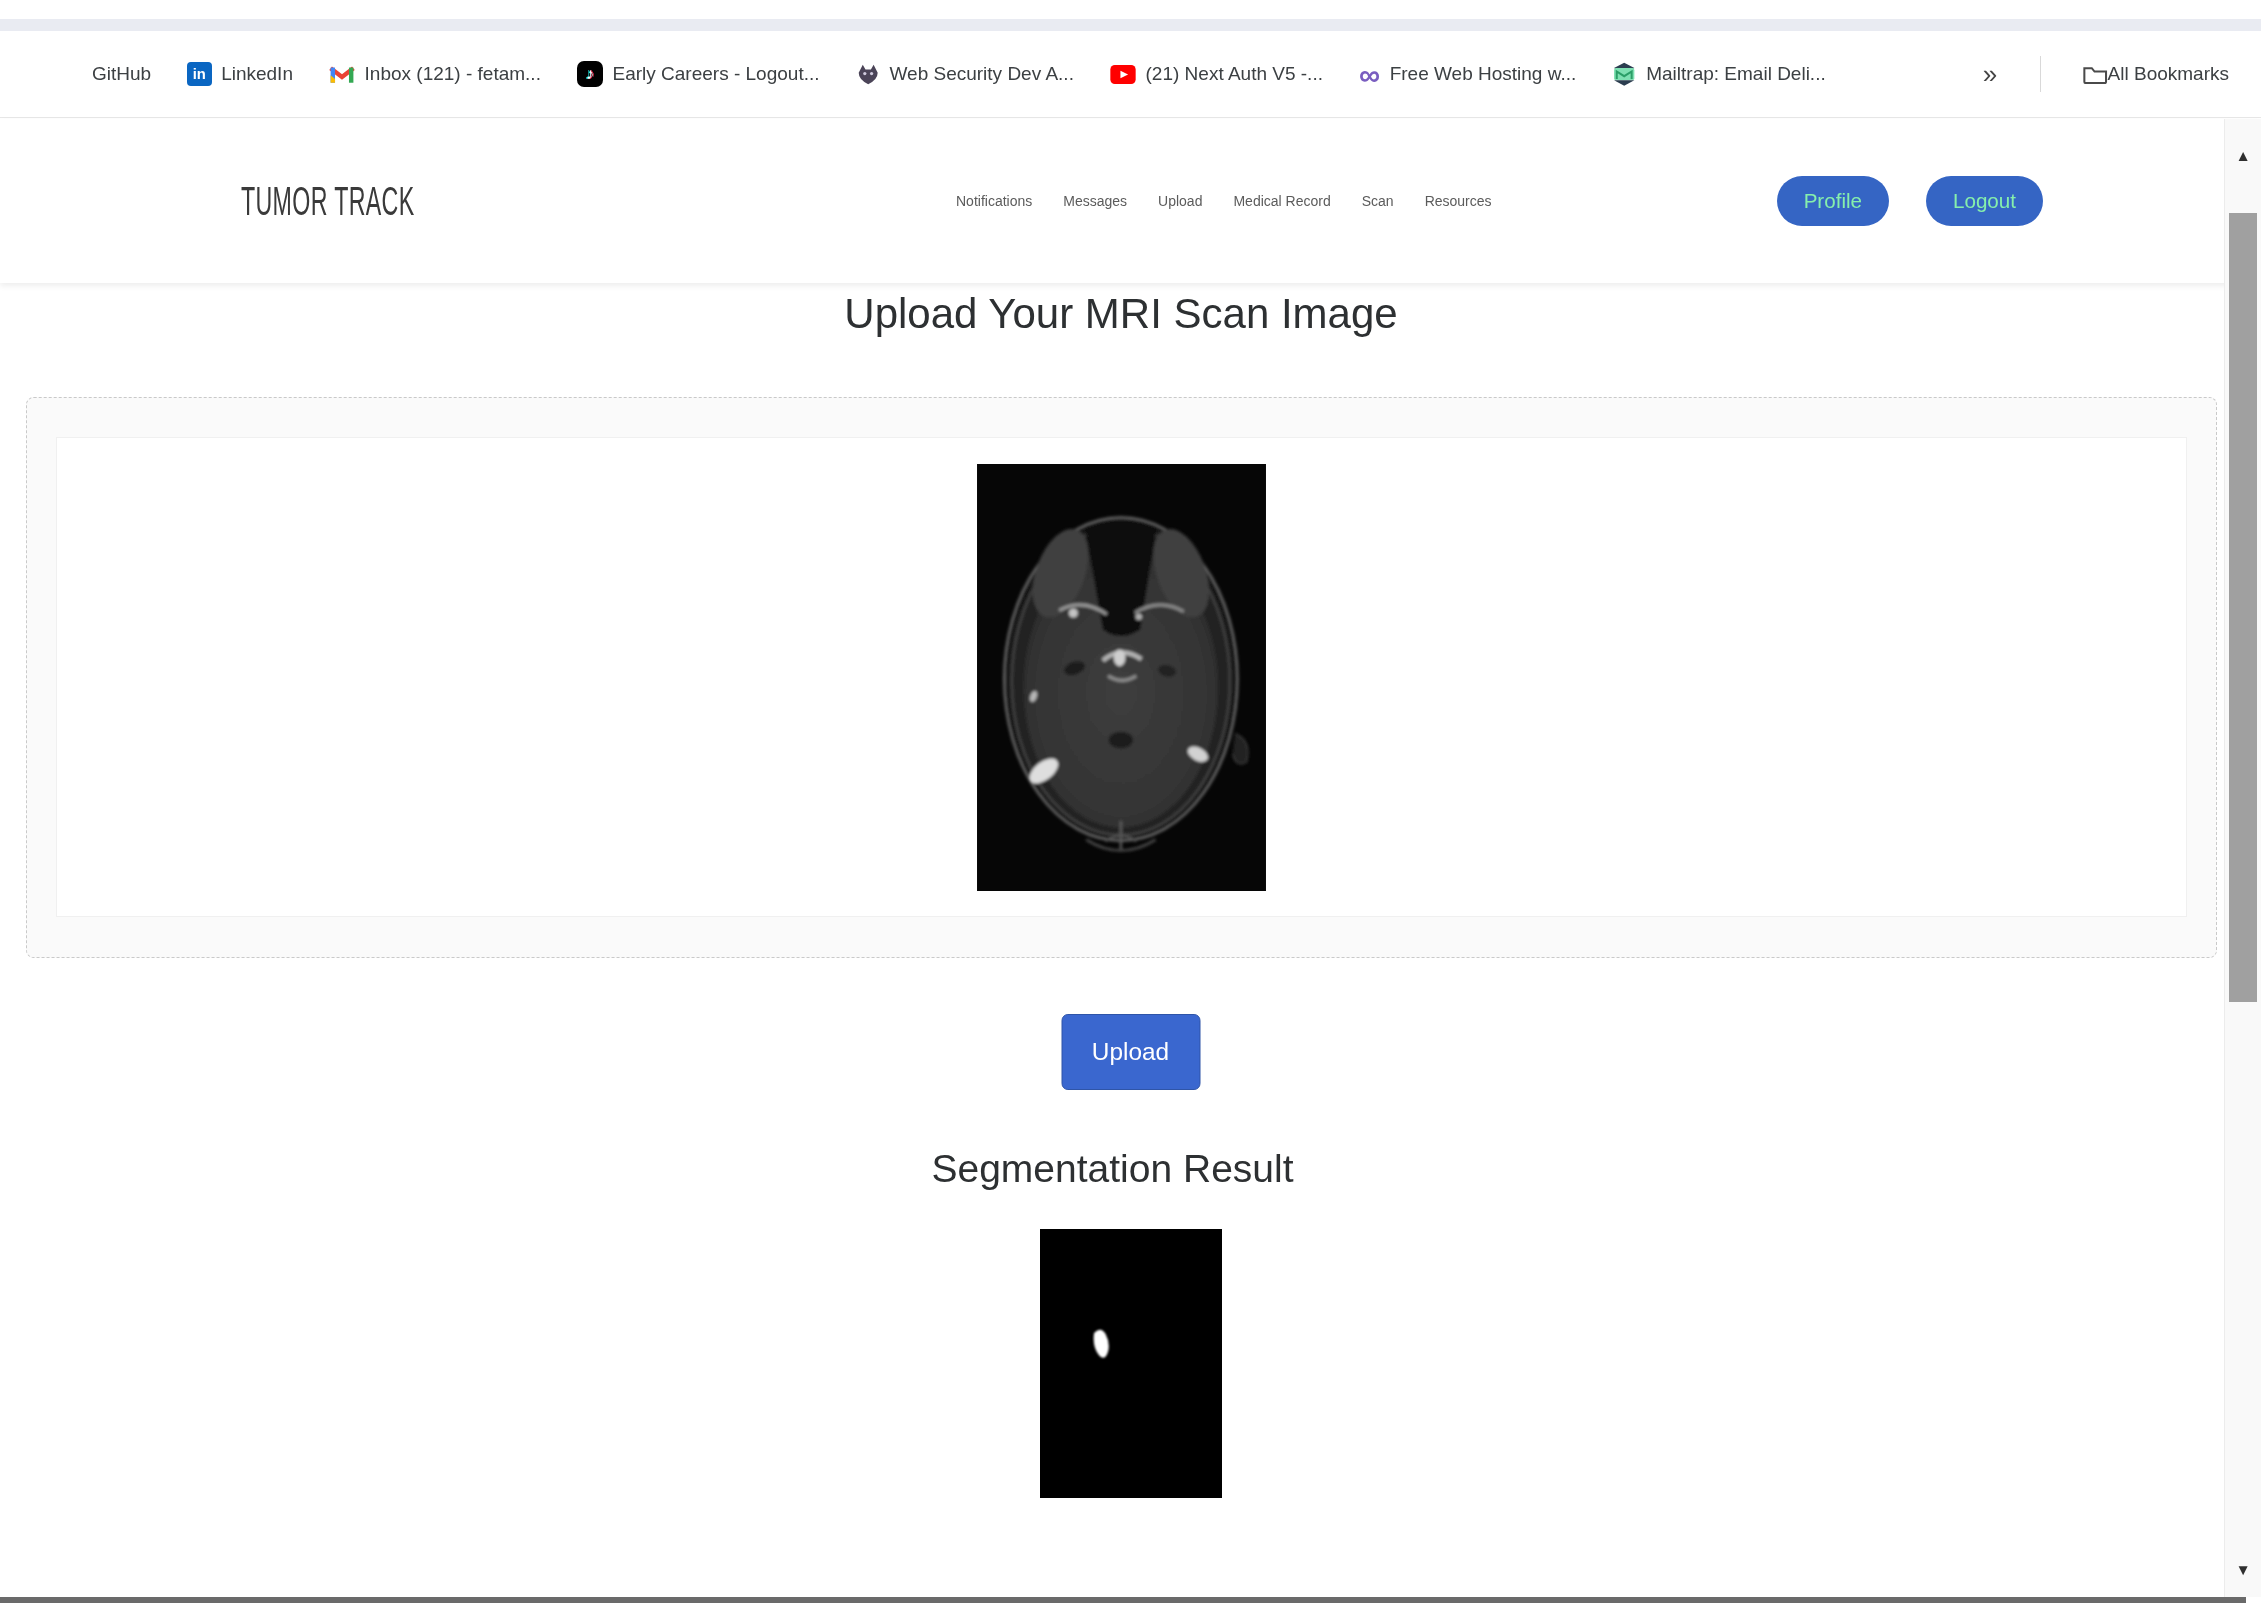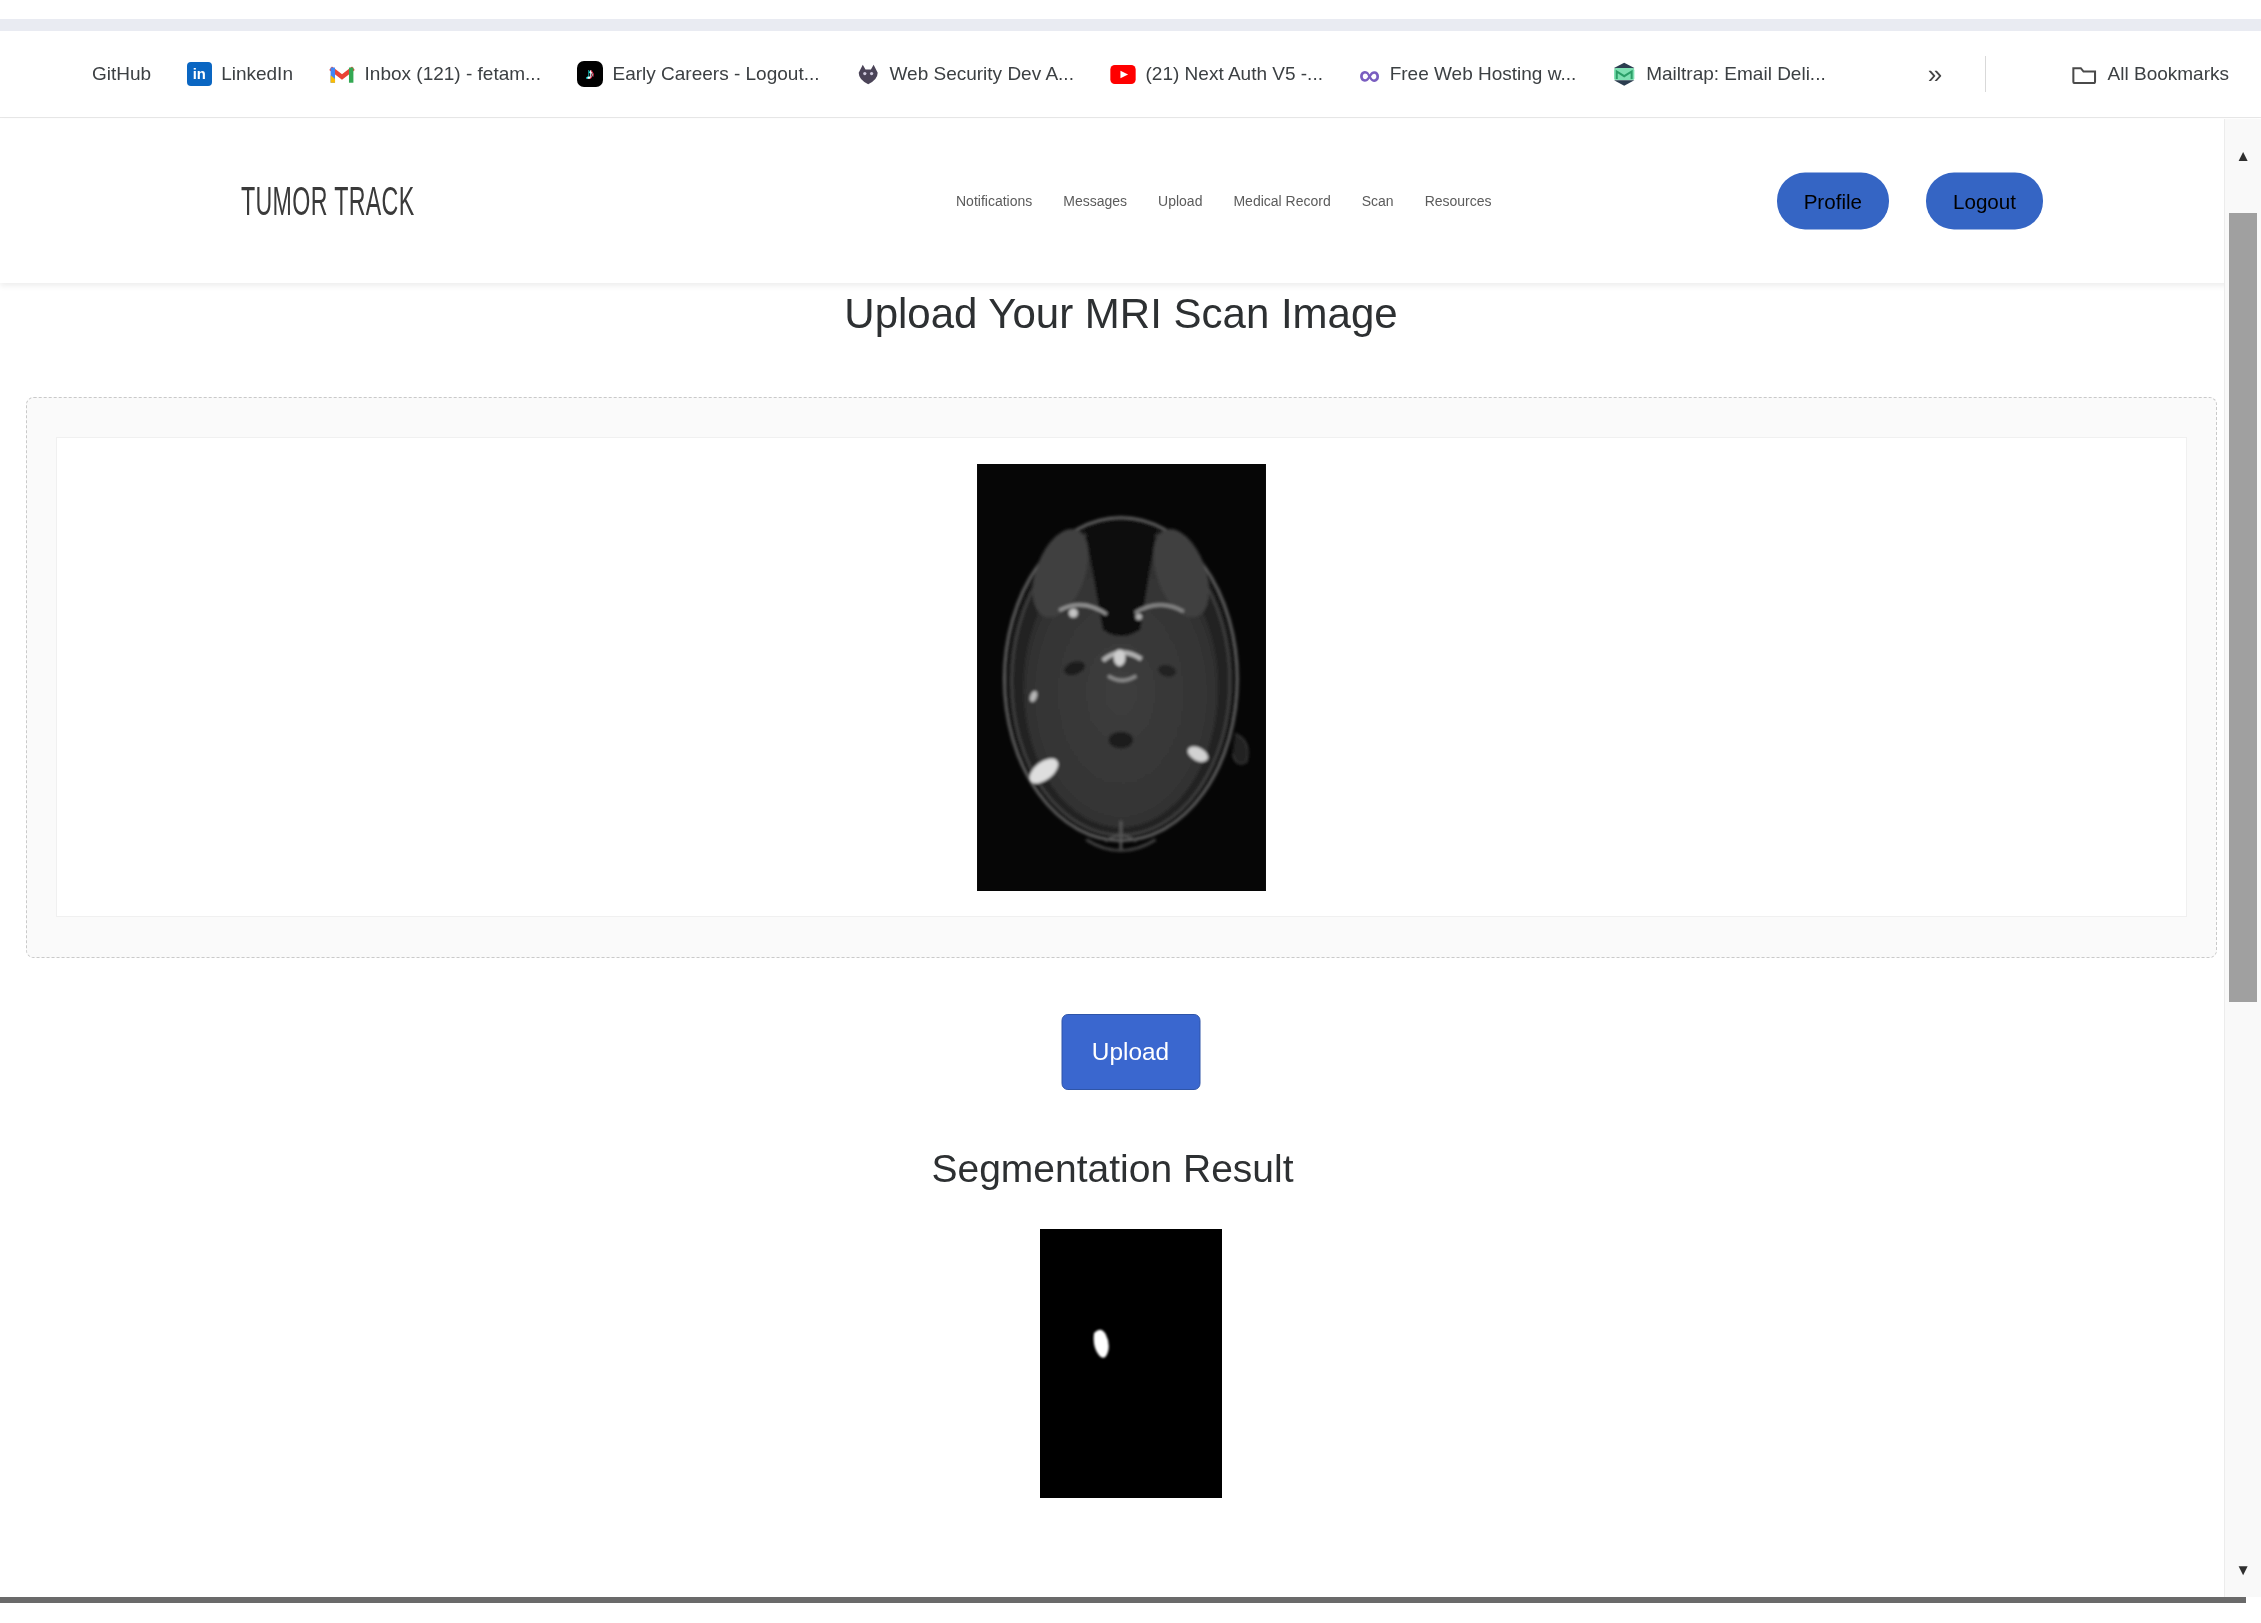--- a/index.html
+++ b/index.html
@@ -19,39 +19,39 @@
     padding:0 32px 0 92px; font-size:19px; color:#3c4043;
   }
   .bm-item { display:flex; align-items:center; gap:9.6px; white-space:nowrap; cursor:pointer; }
   .bm-icon { display:inline-flex; align-items:center; justify-content:center; flex:0 0 auto; }
   .icon-linkedin { width:24.4px; height:24.4px; background:#0a66c2; border-radius:3.9px; color:#ffffff; font-weight:bold; font-size:14.8px; }
   .icon-tiktok { width:26px; height:26px; background:#010101; border-radius:7px; color:#fff; font-size:16px;
                  text-shadow:1.3px 0 0 #fe2c55, -1.3px 0 0 #25f4ee; }
   .icon-infinity { color:#7a5ec0; font-size:29.6px; font-weight:bold; line-height:19px; }
   .bm-overflow { margin-left:auto; font-size:26px; color:#454545; cursor:pointer; }
   .bm-sep { width:1.3px; height:36px; background:#d9d9d9; margin:0 6.4px; }
-  .all-bookmarks { display:flex; align-items:center; gap:11px; cursor:pointer;margin-left:44px; }
+  .all-bookmarks { display:flex; align-items:center; gap:0; cursor:pointer; }
 
   
   .site-header {
     position:absolute; top:119px; left:0; right:0; height:164px; background:#fff;
     box-shadow:0 3.2px 5.8px rgba(0,0,0,.07);
   }
   .brand {
     position:absolute; left:241px; top:50%; transform:translateY(-50%);
     font-size:40px; font-weight:500; color:#3a3a3a; letter-spacing:0.6px; cursor:pointer; white-space:nowrap;
   }
   .brand-inner { display:inline-block; transform:scaleX(.58); transform-origin:left center; }
   .main-nav { position:absolute; left:956px; top:50%; transform:translateY(-50%);
     display:flex; gap:31px; font-size:14px; color:#5b5b5b; }
   .main-nav span { cursor:pointer; white-space:nowrap; }
   .header-buttons { position:absolute; right:218px; top:50%; transform:translateY(-50%); display:flex; gap:37px; }
   .pill-btn {
-    min-width:101px; height:57px; padding:0 27px; border:none; border-radius:28px;
-    background:#3565c4; color:#000000; font-size:20.6px; font-family:inherit; cursor:pointer;
+    min-width:101px; height:50px; padding:0 27px; border:none; border-radius:28px;
+    background:#3565c4; color:#86efac; font-size:20.6px; font-family:inherit; cursor:pointer;
     display:flex; align-items:center; justify-content:center;
   }
 
   
   .page-title { position:absolute; top:290px; left:0; width:2225px; text-align:center;
     font-size:42px; font-weight:500; color:#2d3032;padding-left:17px; }
   .dropzone {
     position:absolute; left:26px; top:397px; width:2191px; height:561px;
     border:1.9px dashed #c9c9c9; border-radius:7.7px; background:#fafafa; cursor:pointer;
   }

